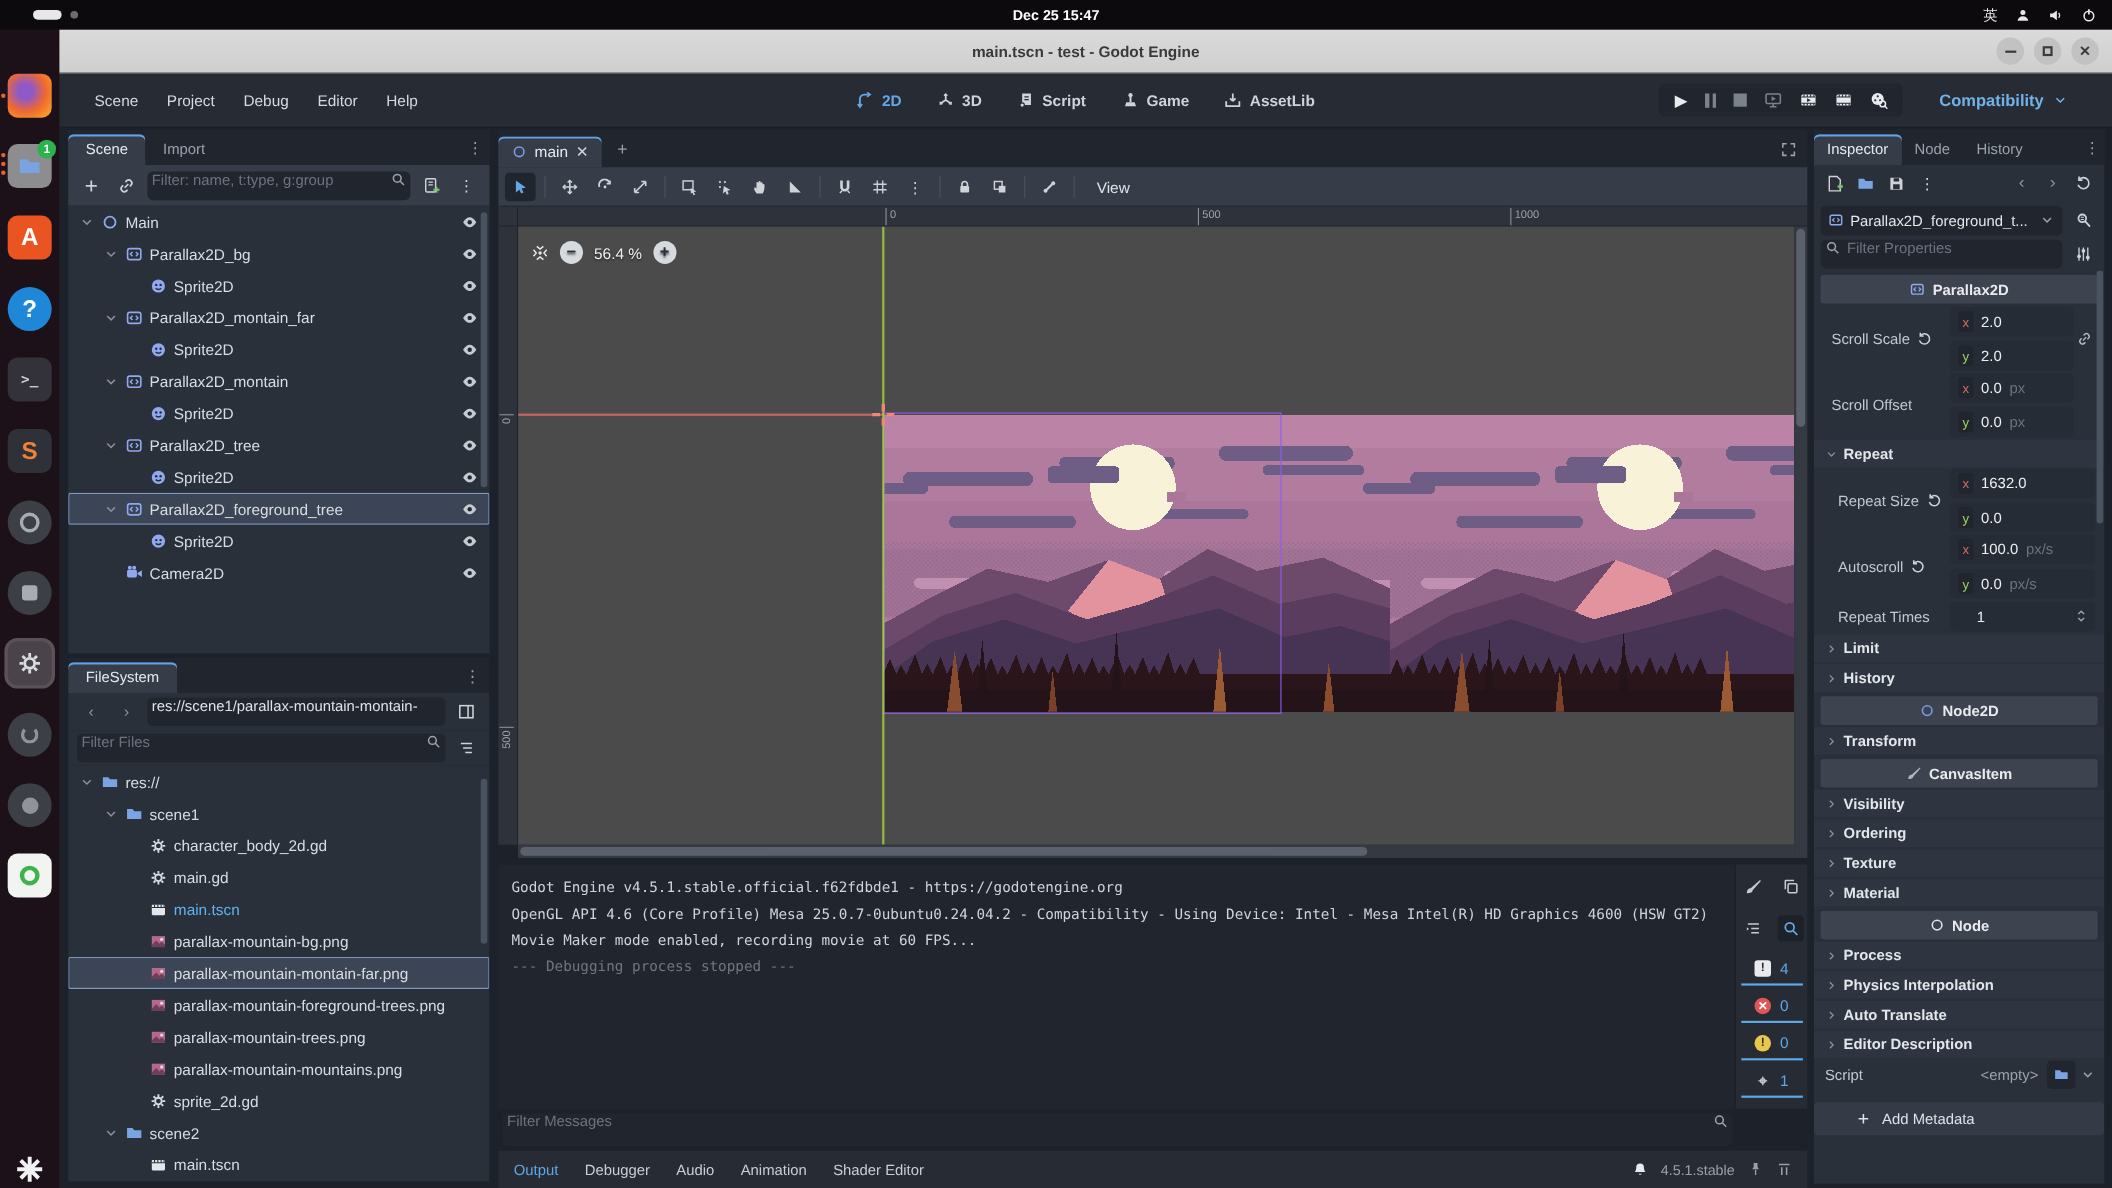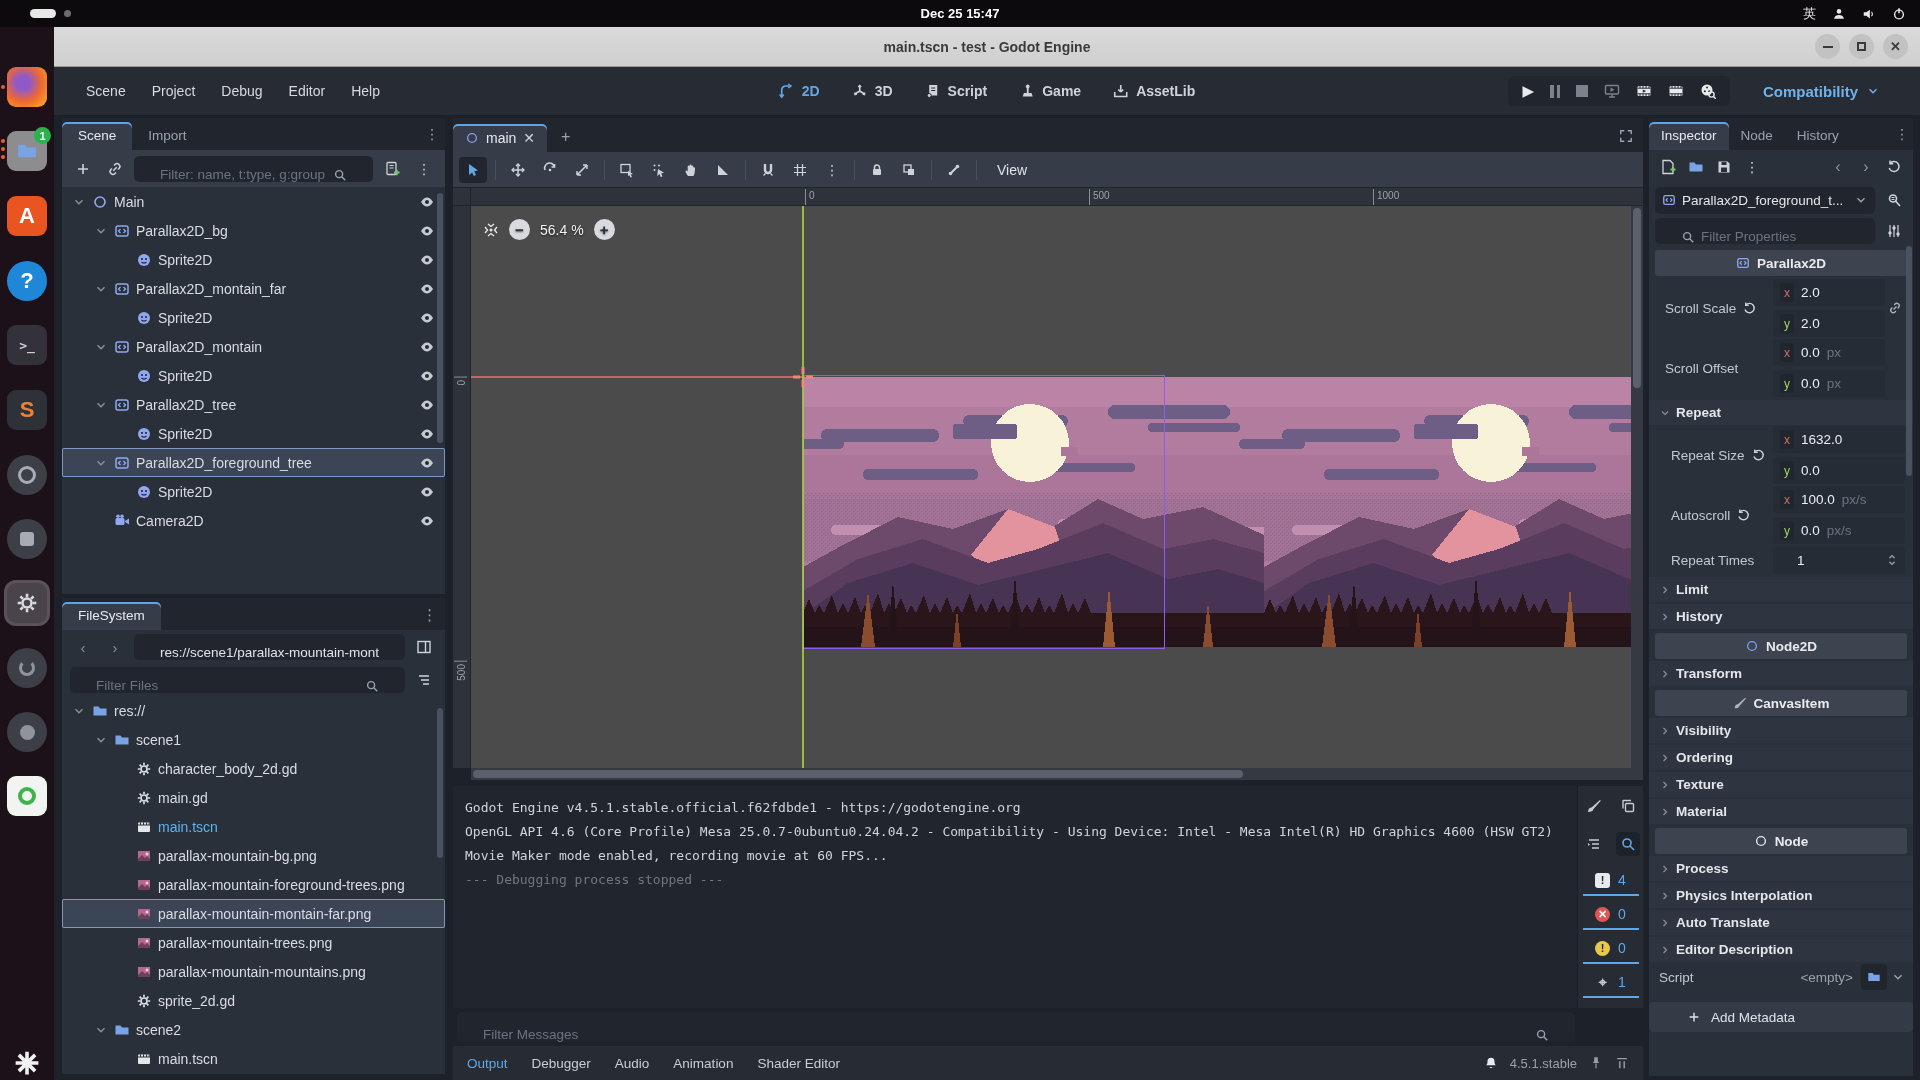--- a/index.html
+++ b/index.html
@@ -37,21 +37,21 @@
   .playbar{position:absolute;right:190px;display:flex;align-items:center;gap:16px;background:#21262e;border-radius:6px;padding:6px 14px;}
   .renderer{position:absolute;right:40px;display:flex;align-items:center;gap:8px;color:#6fb3e8;font-weight:bold;font-size:15px;}
   .window-bg{left:54px;top:116px;width:1866px;height:964px;background:#1d222a;}
   
   .ptabs{display:flex;align-items:flex-end;height:32px;background:#21262e;position:relative;}
   .ptab{padding:6px 16px 7px;color:#9aa2ae;font-size:13.5px;border-radius:5px 5px 0 0;}
   .ptab.active{background:#363d49;color:#e6e9ed;box-shadow:inset 0 2px 0 #5fa3e8;}
   .dots-btn{margin-left:auto;color:#9aa2ae;padding:0 8px 6px;font-size:15px;}
   .toolbar{display:flex;align-items:center;gap:6px;background:#363d49;padding:0 8px;}
   .tool-ic{width:26px;height:26px;display:flex;align-items:center;justify-content:center;color:#cfd3d9;border-radius:4px;}
-  .input{display:flex;align-items:flex-end;background:#21262e;border-radius:5px;color:#6c7380;padding:0 26px;height:26px;flex:1;gap:6px;}
+  .input{display:flex;align-items:flex-start;background:#21262e;border-radius:5px;color:#6c7380;padding:0 4px;height:26px;flex:1;gap:6px;}
   .input input{background:transparent;border:none;outline:none;color:#dfe2e7;font-size:13.5px;width:100%;font-family:"Liberation Sans",sans-serif;}
   .input input::placeholder{color:#6c7380;}
   
   .tree{background:#2a303a;overflow:hidden;position:relative;}
   .trow{display:flex;align-items:center;height:29px;padding-left:calc(10px + var(--d)*22px);gap:6px;position:relative;color:#d9dce1;font-size:14px;}
   .trow .twisty{width:14px;height:14px;color:#8a919c;flex:none;display:flex;}
   .trow.selected{background:#3b4556;box-shadow:inset 0 0 0 1px #7e97c0;border-radius:2px;}
   .trow .eye{margin-left:auto;margin-right:10px;color:#c6cad1;}
   .ticon{color:#90a8f0;}
   .tlabel{white-space:nowrap;}
@@ -869,42 +869,42 @@
             <svg class="ic14">
               <use href="#i-chev-d"></use>
             </svg>
           </span>
           <svg class="ic">
             <use href="#i-image"></use>
           </svg>
           <span class="tlabel">parallax-mountain-bg.png</span>
         </div>
 
+        <div class="trow selected" style="--d: 2;">
+          <span class="twisty" style="visibility: hidden;">
+            <svg class="ic14">
+              <use href="#i-chev-d"></use>
+            </svg>
+          </span>
+          <svg class="ic">
+            <use href="#i-image"></use>
+          </svg>
+          <span class="tlabel">parallax-mountain-montain-far.png</span>
+        </div>
+
         <div class="trow" style="--d: 2;">
           <span class="twisty" style="visibility: hidden;">
             <svg class="ic14">
               <use href="#i-chev-d"></use>
             </svg>
           </span>
           <svg class="ic">
             <use href="#i-image"></use>
           </svg>
           <span class="tlabel">parallax-mountain-foreground-trees.png</span>
-        </div>
-
-        <div class="trow selected" style="--d: 2;">
-          <span class="twisty" style="visibility: hidden;">
-            <svg class="ic14">
-              <use href="#i-chev-d"></use>
-            </svg>
-          </span>
-          <svg class="ic">
-            <use href="#i-image"></use>
-          </svg>
-          <span class="tlabel">parallax-mountain-montain-far.png</span>
         </div>
 
         <div class="trow" style="--d: 2;">
           <span class="twisty" style="visibility: hidden;">
             <svg class="ic14">
               <use href="#i-chev-d"></use>
             </svg>
           </span>
           <svg class="ic">
             <use href="#i-image"></use>

